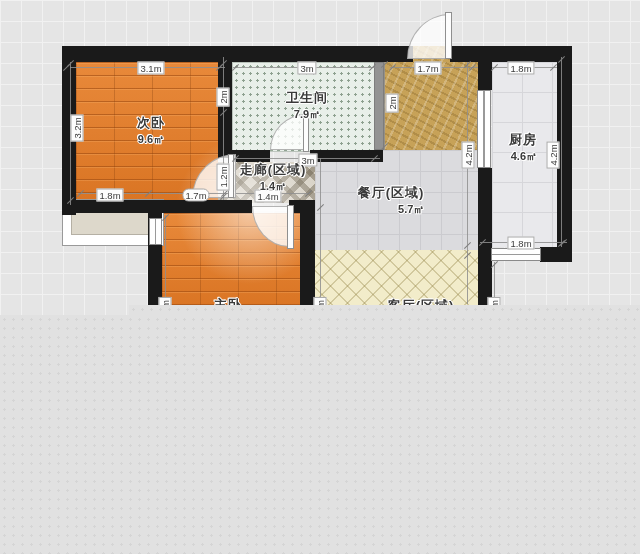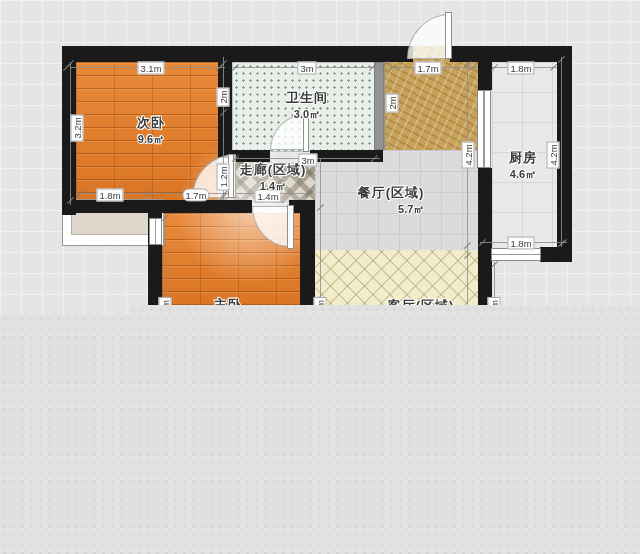--- a/index.html
+++ b/index.html
@@ -233,23 +233,23 @@
     <span class="dim rot" style="left:165px;top:304px;">m</span>
     <span class="dim rot" style="left:320px;top:304px;">m</span>
     <span class="dim rot" style="left:494px;top:304px;">m</span>
 
     <div class="room-label" style="left:151px;top:130px;">
       <div class="rname">次卧</div>
       <div class="rarea">9.6㎡</div>
     </div>
     <div class="room-label" style="left:307px;top:105px;">
       <div class="rname">卫生间</div>
-      <div class="rarea">3.0㎡</div>
-    </div>
-    <div class="room-label" style="left:523px;top:165px;">
+      <div class="rarea">7.9㎡</div>
+    </div>
+    <div class="room-label" style="left:523px;top:147px;text-align:right;">
       <div class="rname">厨房</div>
       <div class="rarea">4.6㎡</div>
     </div>
     <div class="room-label" style="left:273px;top:177px;">
       <div class="rname">走廊(区域)</div>
       <div class="rarea">1.4㎡</div>
     </div>
     <div class="room-label" style="left:391px;top:200px;text-align:right;">
       <div class="rname">餐厅(区域)</div>
       <div class="rarea">5.7㎡</div>

